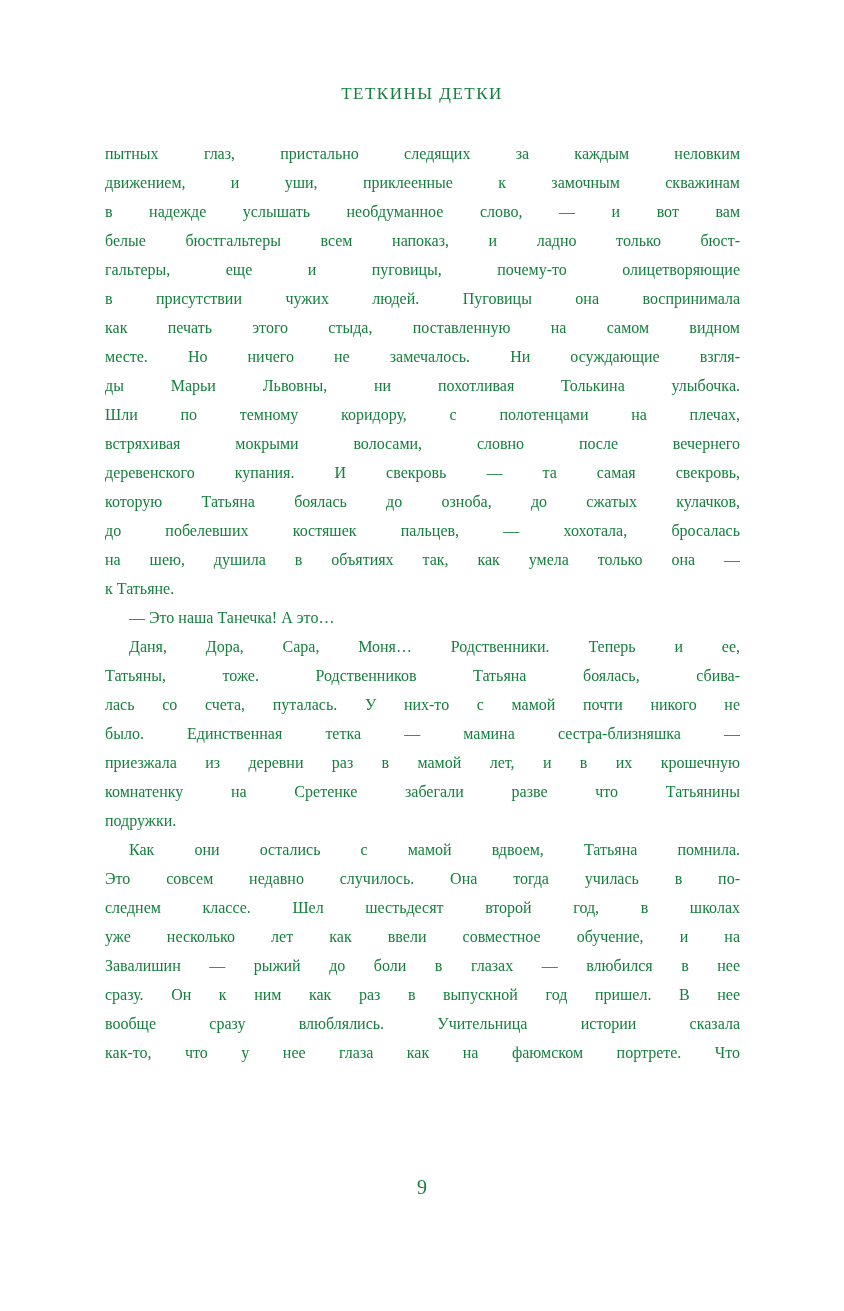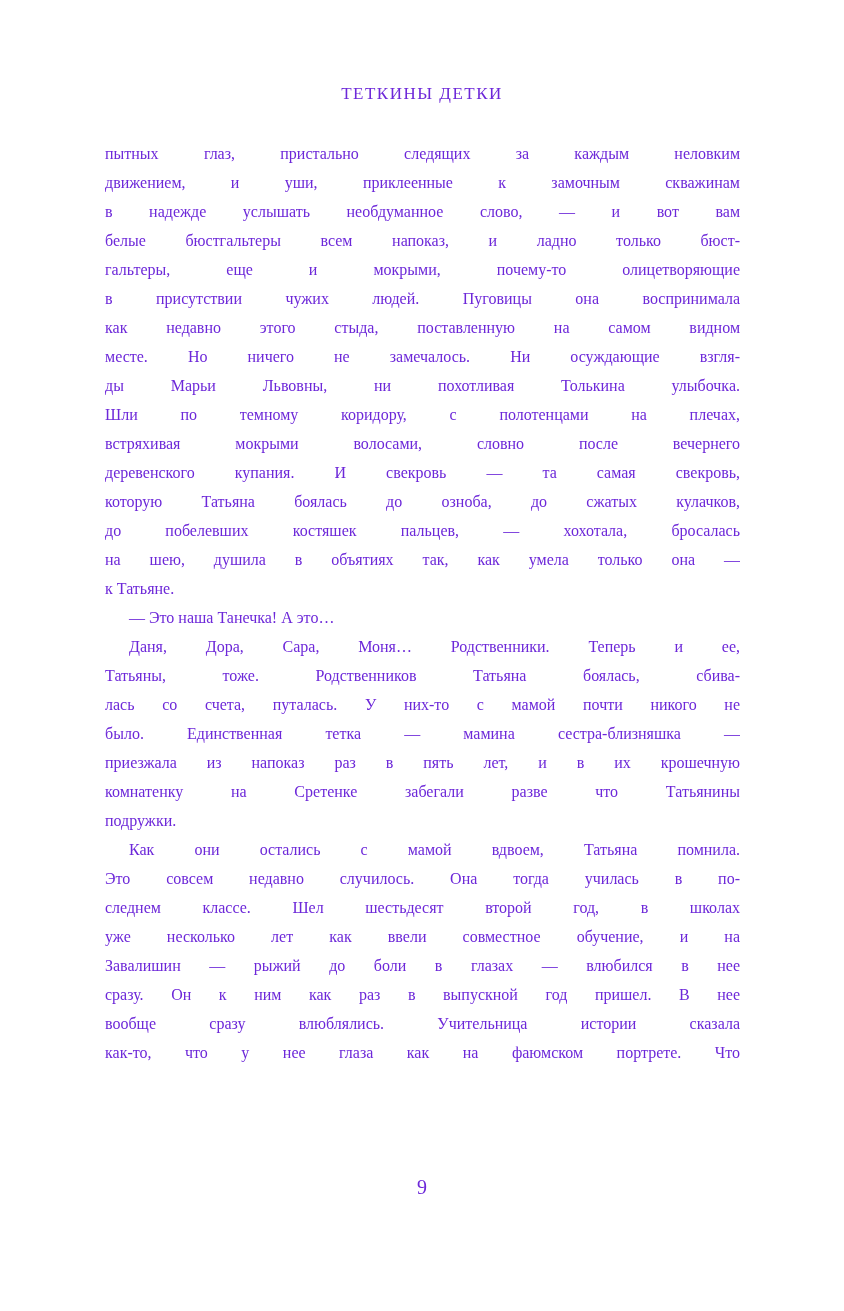--- a/index.html
+++ b/index.html
@@ -53,46 +53,46 @@
     top: 1176px;
     left: 0;
     width: 100%;
     text-align: center;
     font-size: 20px;
   }
 </style>
 </head>
 <body>
 
-<div class="page" style="background: rgb(255, 255, 255); color: #6d28d9;">
+<div class="page" style="background: rgb(255, 255, 255); color: #15803d;">
   <div class="running-head">ТЕТКИНЫ ДЕТКИ</div>
 
   <div class="text-block">
       <div class="line just">пытных глаз, пристально следящих за каждым неловким</div>
       <div class="line just">движением, и уши, приклеенные к замочным скважинам</div>
       <div class="line just">в надежде услышать необдуманное слово, — и вот вам</div>
       <div class="line just">белые бюстгальтеры всем напоказ, и ладно только бюст-</div>
-      <div class="line just">гальтеры, еще и мокрыми, почему-то олицетворяющие</div>
+      <div class="line just">гальтеры, еще и пуговицы, почему-то олицетворяющие</div>
       <div class="line just">в присутствии чужих людей. Пуговицы она воспринимала</div>
-      <div class="line just">как недавно этого стыда, поставленную на самом видном</div>
+      <div class="line just">как печать этого стыда, поставленную на самом видном</div>
       <div class="line just">месте. Но ничего не замечалось. Ни осуждающие взгля-</div>
       <div class="line just">ды Марьи Львовны, ни похотливая Толькина улыбочка.</div>
       <div class="line just">Шли по темному коридору, с полотенцами на плечах,</div>
       <div class="line just">встряхивая мокрыми волосами, словно после вечернего</div>
       <div class="line just">деревенского купания. И свекровь — та самая свекровь,</div>
       <div class="line just">которую Татьяна боялась до озноба, до сжатых кулачков,</div>
       <div class="line just">до побелевших костяшек пальцев, — хохотала, бросалась</div>
       <div class="line just">на шею, душила в объятиях так, как умела только она —</div>
       <div class="line">к Татьяне.</div>
       <div class="line indent">— Это наша Танечка! А это…</div>
       <div class="line indent just">Даня, Дора, Сара, Моня… Родственники. Теперь и ее,</div>
       <div class="line just">Татьяны, тоже. Родственников Татьяна боялась, сбива-</div>
       <div class="line just">лась со счета, путалась. У них-то с мамой почти никого не</div>
       <div class="line just">было. Единственная тетка — мамина сестра-близняшка —</div>
-      <div class="line just">приезжала из напоказ раз в пять лет, и в их крошечную</div>
+      <div class="line just">приезжала из деревни раз в мамой лет, и в их крошечную</div>
       <div class="line just">комнатенку на Сретенке забегали разве что Татьянины</div>
       <div class="line">подружки.</div>
       <div class="line indent just">Как они остались с мамой вдвоем, Татьяна помнила.</div>
       <div class="line just">Это совсем недавно случилось. Она тогда училась в по-</div>
       <div class="line just">следнем классе. Шел шестьдесят второй год, в школах</div>
       <div class="line just">уже несколько лет как ввели совместное обучение, и на</div>
       <div class="line just">Завалишин — рыжий до боли в глазах — влюбился в нее</div>
       <div class="line just">сразу. Он к ним как раз в выпускной год пришел. В нее</div>
       <div class="line just">вообще сразу влюблялись. Учительница истории сказала</div>
       <div class="line just">как-то, что у нее глаза как на фаюмском портрете. Что</div>

